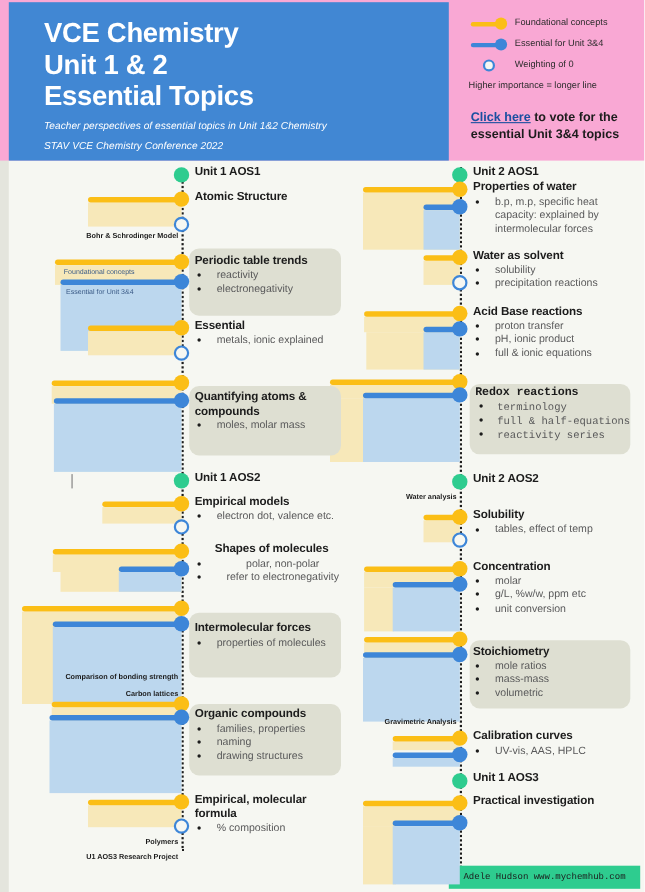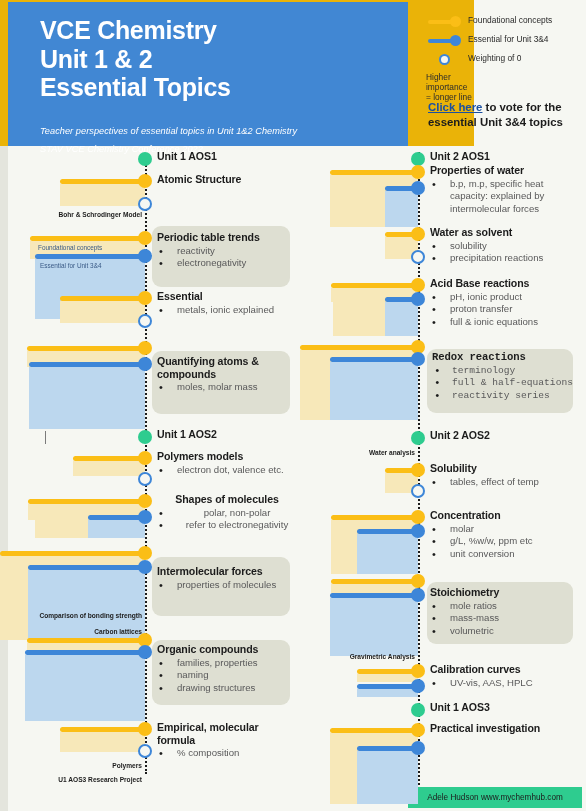--- a/index.html
+++ b/index.html
@@ -11,42 +11,42 @@
   }
   #page {
     position: relative;
     width: 586px; height: 811px;
     background: #f6f7f2;
     overflow: hidden;
   }
   
   #header-band {
     position: absolute; left: 0; top: 0;
-    width: 474px; height: 146px;
-    background: #eab308;
+    width: 586px; height: 146px;
+    background: #f9a8d4;
     text-decoration: underline;
   }
   #title-block {
     position: absolute; left: 8px; top: 2px;
     width: 400px; height: 144px;
     background: #4187d3;
     padding: 14px 0 0 32px;
   }
   #title-block h1 {
     color: #ffffff;
     font-size: 25px;
     font-weight: bold;
     line-height: 1.14;
     letter-spacing: -0.3px;
   }
   .subtitle {
     color: #ffffff;
     font-style: italic;
     font-size: 9.2px;
-    margin-top: 24px;
+    margin-top: 7px;
     letter-spacing: 0.05px;
   }
   .subtitle.second { margin-top: 8px; }
 
   
   #legend { position: absolute; left: 428px; top: 12px; width: 152px; }
   .legend-row { position: relative; height: 19px; }
   .legend-line {
     position: absolute; left: 0; top: 7.5px;
     height: 4px; border-radius: 2px;
@@ -73,21 +73,21 @@
     width: 152px;
     font-size: 11.4px; color: #1c1c1c; font-weight: bold;
     line-height: 1.35;
   }
   #cta a {
     color: #1a4fa0; text-decoration: underline;
   }
 
   
   .column { position: absolute; top: 146px; height: 665px; }
-  #col-left  { left: 0;   width: 294px; }
+  #col-left  { left: 20px;   width: 294px; }
   #col-right { left: 300px; width: 286px; }
 
   .axis {
     position: absolute; top: 0; width: 0;
     border-left: 2.6px dotted #1c1c1c;
   }
 
   
   .node {
     position: absolute;
@@ -168,21 +168,21 @@
   }
 
   
   #footer {
     position: absolute; left: 408px; top: 787px;
     width: 174px; height: 21px;
     background: #2ecc8f;
     display: flex; align-items: center; justify-content: center;
   }
   #footer span {
-    font-size: 8.2px; color: #1c1c1c; font-weight: normal;
+    font-size: 8.2px; color: #1c1c1c; font-weight: normal; font-family: Liberation Mono, monospace;
   }
   #left-edge {
     position: absolute; left: 0; top: 0; width: 8px; height: 811px;
     background: #e4e5dd;
   }
 </style>
 </head>
 <body>
 
 <div id="page">
@@ -288,21 +288,21 @@
     <div class="topic" style="left:157px;top:282px;width:140px;">
       <div class="topic-title">Unit 1  AOS2</div>
     </div>
     <div class="tick" style="left:45px;top:285px;"></div>
 
     <div class="block yellow" style="left:73px;top:315px;width:72px;height:15px;"></div>
     <div class="bar yellow" style="left:73px;top:310px;width:72px;"></div>
     <div class="node yellow" style="left:145px;top:305px;"></div>
     <div class="node hollow" style="left:145px;top:326px;"></div>
     <div class="topic" style="left:157px;top:304px;width:140px;">
-      <div class="topic-title">Polymers models</div>
+      <div class="topic-title">Empirical models</div>
       <ul>
           <li>electron dot, valence etc.</li>
         </ul>
     </div>
 
     <div class="block yellow" style="left:28px;top:358px;width:117px;height:16px;"></div>
     <div class="block yellow" style="left:35px;top:374px;width:110px;height:18px;"></div>
     <div class="block blue" style="left:88px;top:374px;width:57px;height:18px;"></div>
     <div class="bar yellow" style="left:28px;top:353px;width:117px;"></div>
     <div class="bar blue" style="left:88px;top:369px;width:57px;"></div>
@@ -403,22 +403,22 @@
     <div class="block yellow" style="left:31px;top:142px;width:87px;height:14px;"></div>
     <div class="block yellow" style="left:33px;top:156px;width:85px;height:34px;"></div>
     <div class="block blue" style="left:85px;top:156px;width:33px;height:34px;"></div>
     <div class="bar yellow" style="left:31px;top:137px;width:87px;"></div>
     <div class="bar blue" style="left:85px;top:151px;width:33px;"></div>
     <div class="node yellow" style="left:118px;top:132px;"></div>
     <div class="node blue" style="left:118px;top:146px;"></div>
     <div class="topic" style="left:130px;top:131px;width:152px;">
       <div class="topic-title">Acid Base reactions</div>
       <ul>
+        <li>proton transfer</li>
         <li>pH, ionic product</li>
-        <li>proton transfer</li>
         <li>full &amp; ionic equations</li>
       </ul>
     </div>
 
     <div class="card" style="left:127px;top:203px;width:146px;height:64px;"></div>
     <div class="block yellow" style="left:0px;top:204px;width:118px;height:12px;"></div>
     <div class="block yellow" style="left:0px;top:216px;width:32px;height:58px;"></div>
     <div class="block blue" style="left:30px;top:216px;width:88px;height:58px;"></div>
     <div class="bar yellow" style="left:0px;top:199px;width:118px;"></div>
     <div class="bar blue" style="left:30px;top:211px;width:88px;"></div>

